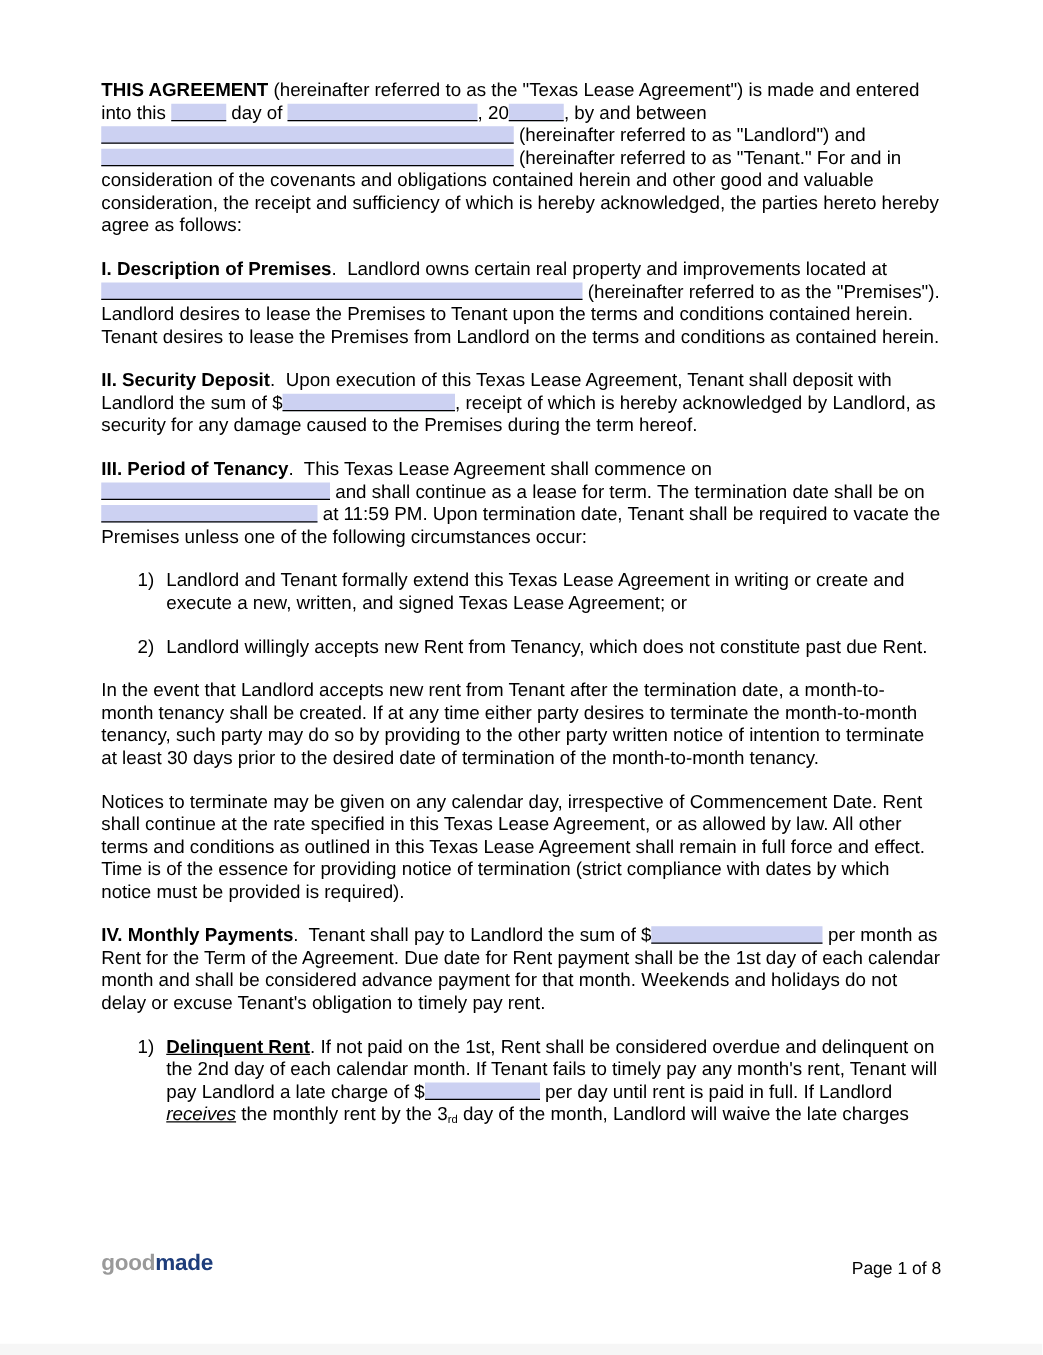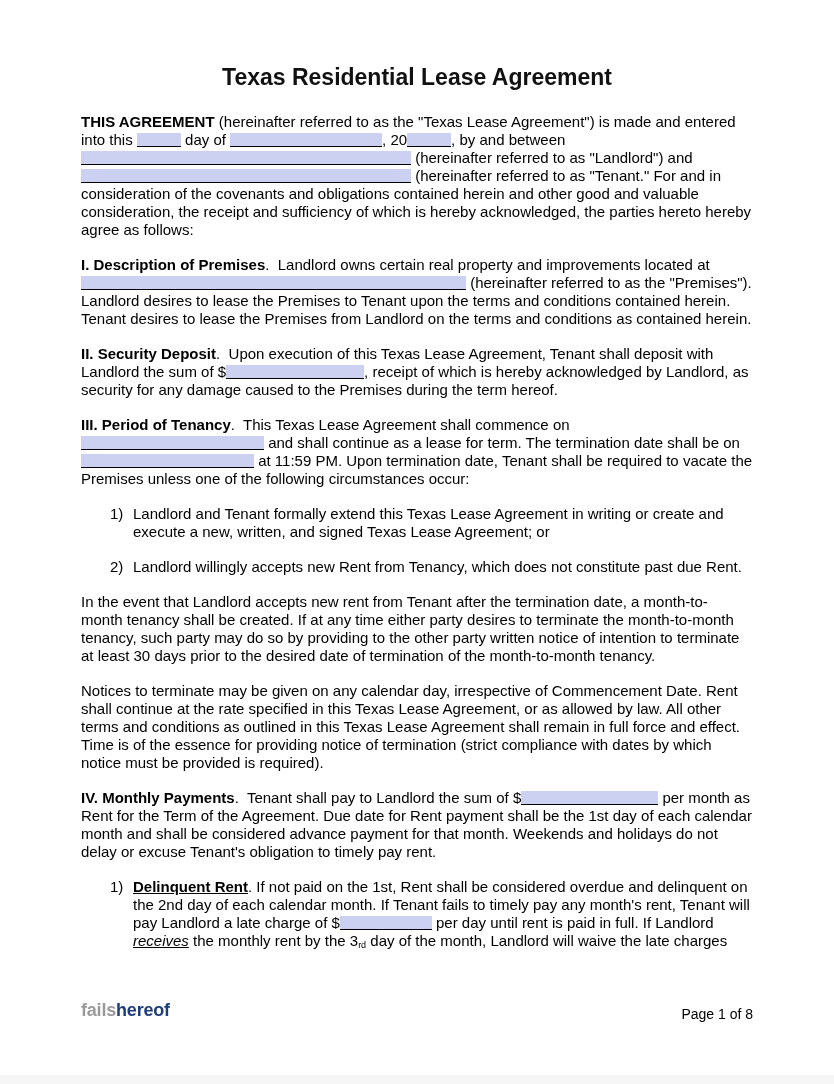--- a/index.html
+++ b/index.html
@@ -61,21 +61,20 @@
   .bottom-edge{
     position:absolute;left:0;right:0;bottom:0;height:9px;
     background:#f6f6f6;
   }
 </style>
 </head>
 <body>
 
 <div class="page">
 
-  <h1 class="doc-title">Texas Residential Lease Agreement</h1>
 
   <p class="para">
     <span class="bold">THIS AGREEMENT</span><span> (hereinafter referred to as the "Texas Lease Agreement") is made and entered into this </span><span class="blank" style="width:44px"></span><span> day of </span><span class="blank" style="width:152px"></span><span>, 20</span><span class="blank" style="width:44px"></span><span>, by and between </span><span class="blank" style="width:330px"></span><span> (hereinafter referred to as "Landlord") and </span><span class="blank" style="width:330px"></span><span> (hereinafter referred to as "Tenant." For and in consideration of the covenants and obligations contained herein and other good and valuable consideration, the receipt and sufficiency of which is hereby acknowledged, the parties hereto hereby agree as follows:</span>
   </p>
 
   <p class="para">
     <span class="bold">I. Description of Premises</span><span>.&nbsp; Landlord owns certain real property and improvements located at </span><span class="blank" style="width:385px"></span><span> (hereinafter referred to as the "Premises"). Landlord desires to lease the Premises to Tenant upon the terms and conditions contained herein. Tenant desires to lease the Premises from Landlord on the terms and conditions as contained herein.</span>
   </p>
 
   <p class="para">
@@ -108,18 +107,18 @@
     <span class="num">1)</span>
     <span class="li-text">
       <span class="ulabel">Delinquent Rent</span><span>. If not paid on the 1st, Rent shall be considered overdue and delinquent on the 2nd day of each calendar month. If Tenant fails to timely pay any month's rent, Tenant will pay Landlord a late charge of $</span><span class="blank" style="width:92px"></span><span> per day until rent is paid in full. If Landlord </span><span class="ital">receives</span><span> the monthly rent by the 3</span><span class="ord">rd</span><span> day of the month, Landlord will waive the late charges</span>
     </span>
   </div>
 
 </div>
 
 <div class="footer">
   <div class="logo">
-    <span class="free">fails</span><span class="forms">hereof</span>
+    <span class="free">good</span><span class="forms">made</span>
   </div>
   <div class="page-label">Page 1 of 8</div>
 </div>
 
 <div class="bottom-edge"></div>
 
 </body></html>

